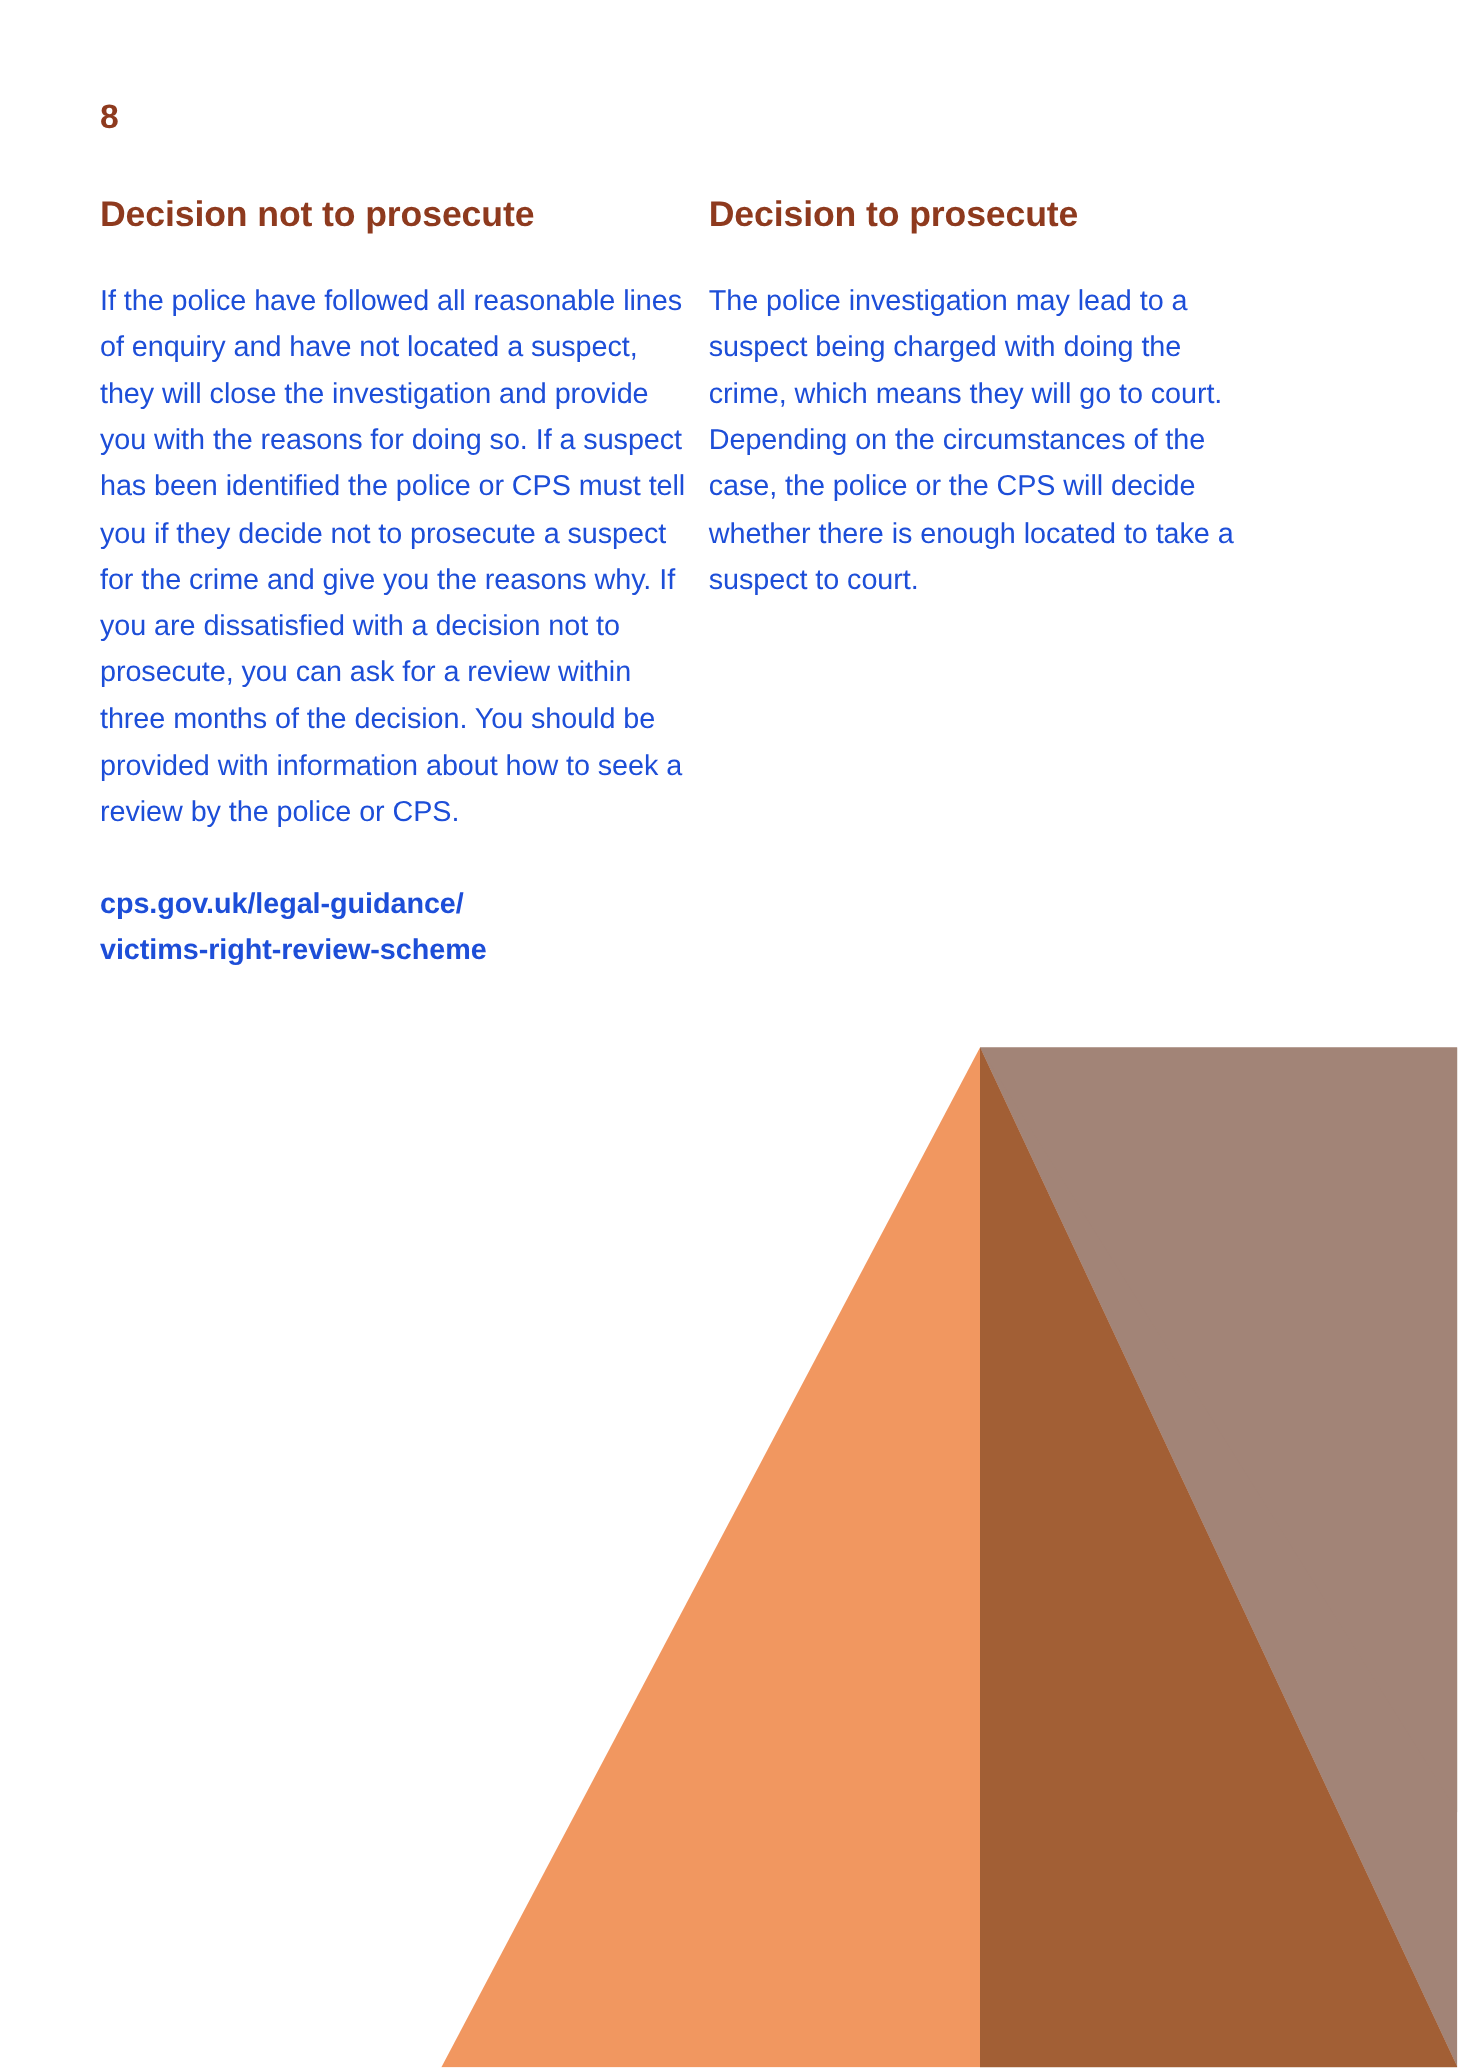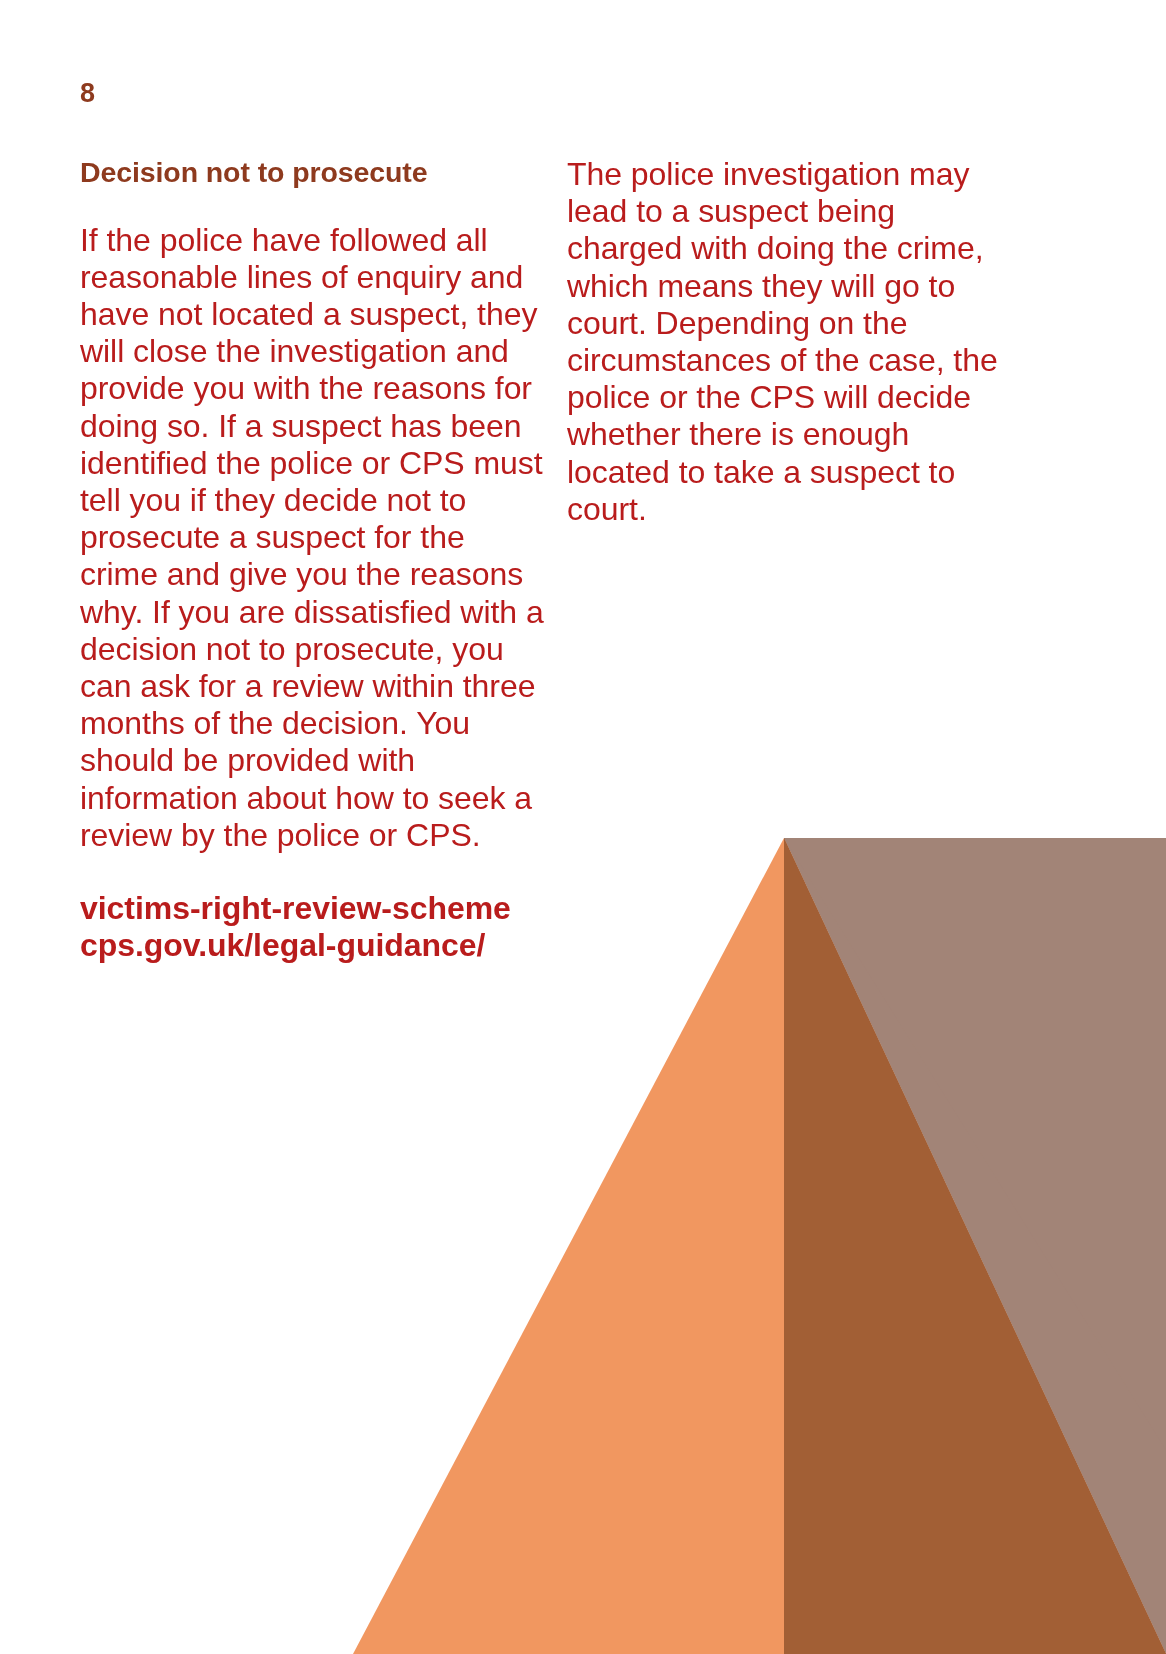--- a/index.html
+++ b/index.html
@@ -56,23 +56,23 @@
   .col-heading {
     font-size: 28.5px;
     font-weight: bold;
     color: #8E3A1E;
     line-height: 1.18;
     margin: 0 0 32px 0;
     letter-spacing: -0.1px;
   }
 
   .body-para {
-    font-size: 32px;
+    font-size: 23px;
     line-height: 37.2px;
-    color: #b91c1c;
+    color: #1d4ed8;
     margin: 0 0 36px 0;
     letter-spacing: -0.05px;
   }
   .body-para:last-child { margin-bottom: 0; }
 
   .url-line {
     font-weight: bold;
     display: block;
   }
 </style>
@@ -95,24 +95,25 @@
   <div id="content">
 
     <div class="page-number">8</div>
 
     <div class="column col-left">
       <h2 class="col-heading">Decision not to prosecute</h2>
 
       <p class="body-para">If the police have followed all reasonable lines of enquiry and have not located a suspect, they will close the investigation and provide you with the reasons for doing so. If a suspect has been identified the police or CPS must tell you if they decide not to prosecute a suspect for the crime and give you the reasons why. If you are dissatisfied with a decision not to prosecute, you can ask for a review within three months of the decision. You should be provided with information about how to seek a review by the police or CPS.</p>
 
       <p class="body-para">
+        <span class="url-line">cps.gov.uk/legal-guidance/</span>
         <span class="url-line">victims-right-review-scheme</span>
-        <span class="url-line">cps.gov.uk/legal-guidance/</span>
       </p>
     </div>
 
     <div class="column col-right">
+      <h2 class="col-heading">Decision to prosecute</h2>
 
       <p class="body-para">The police investigation may lead to a suspect being charged with doing the crime, which means they will go to court. Depending on the circumstances of the case, the police or the CPS will decide whether there is enough located to take a suspect to court.</p>
     </div>
 
   </div>
 </div>
 
 </body></html>

